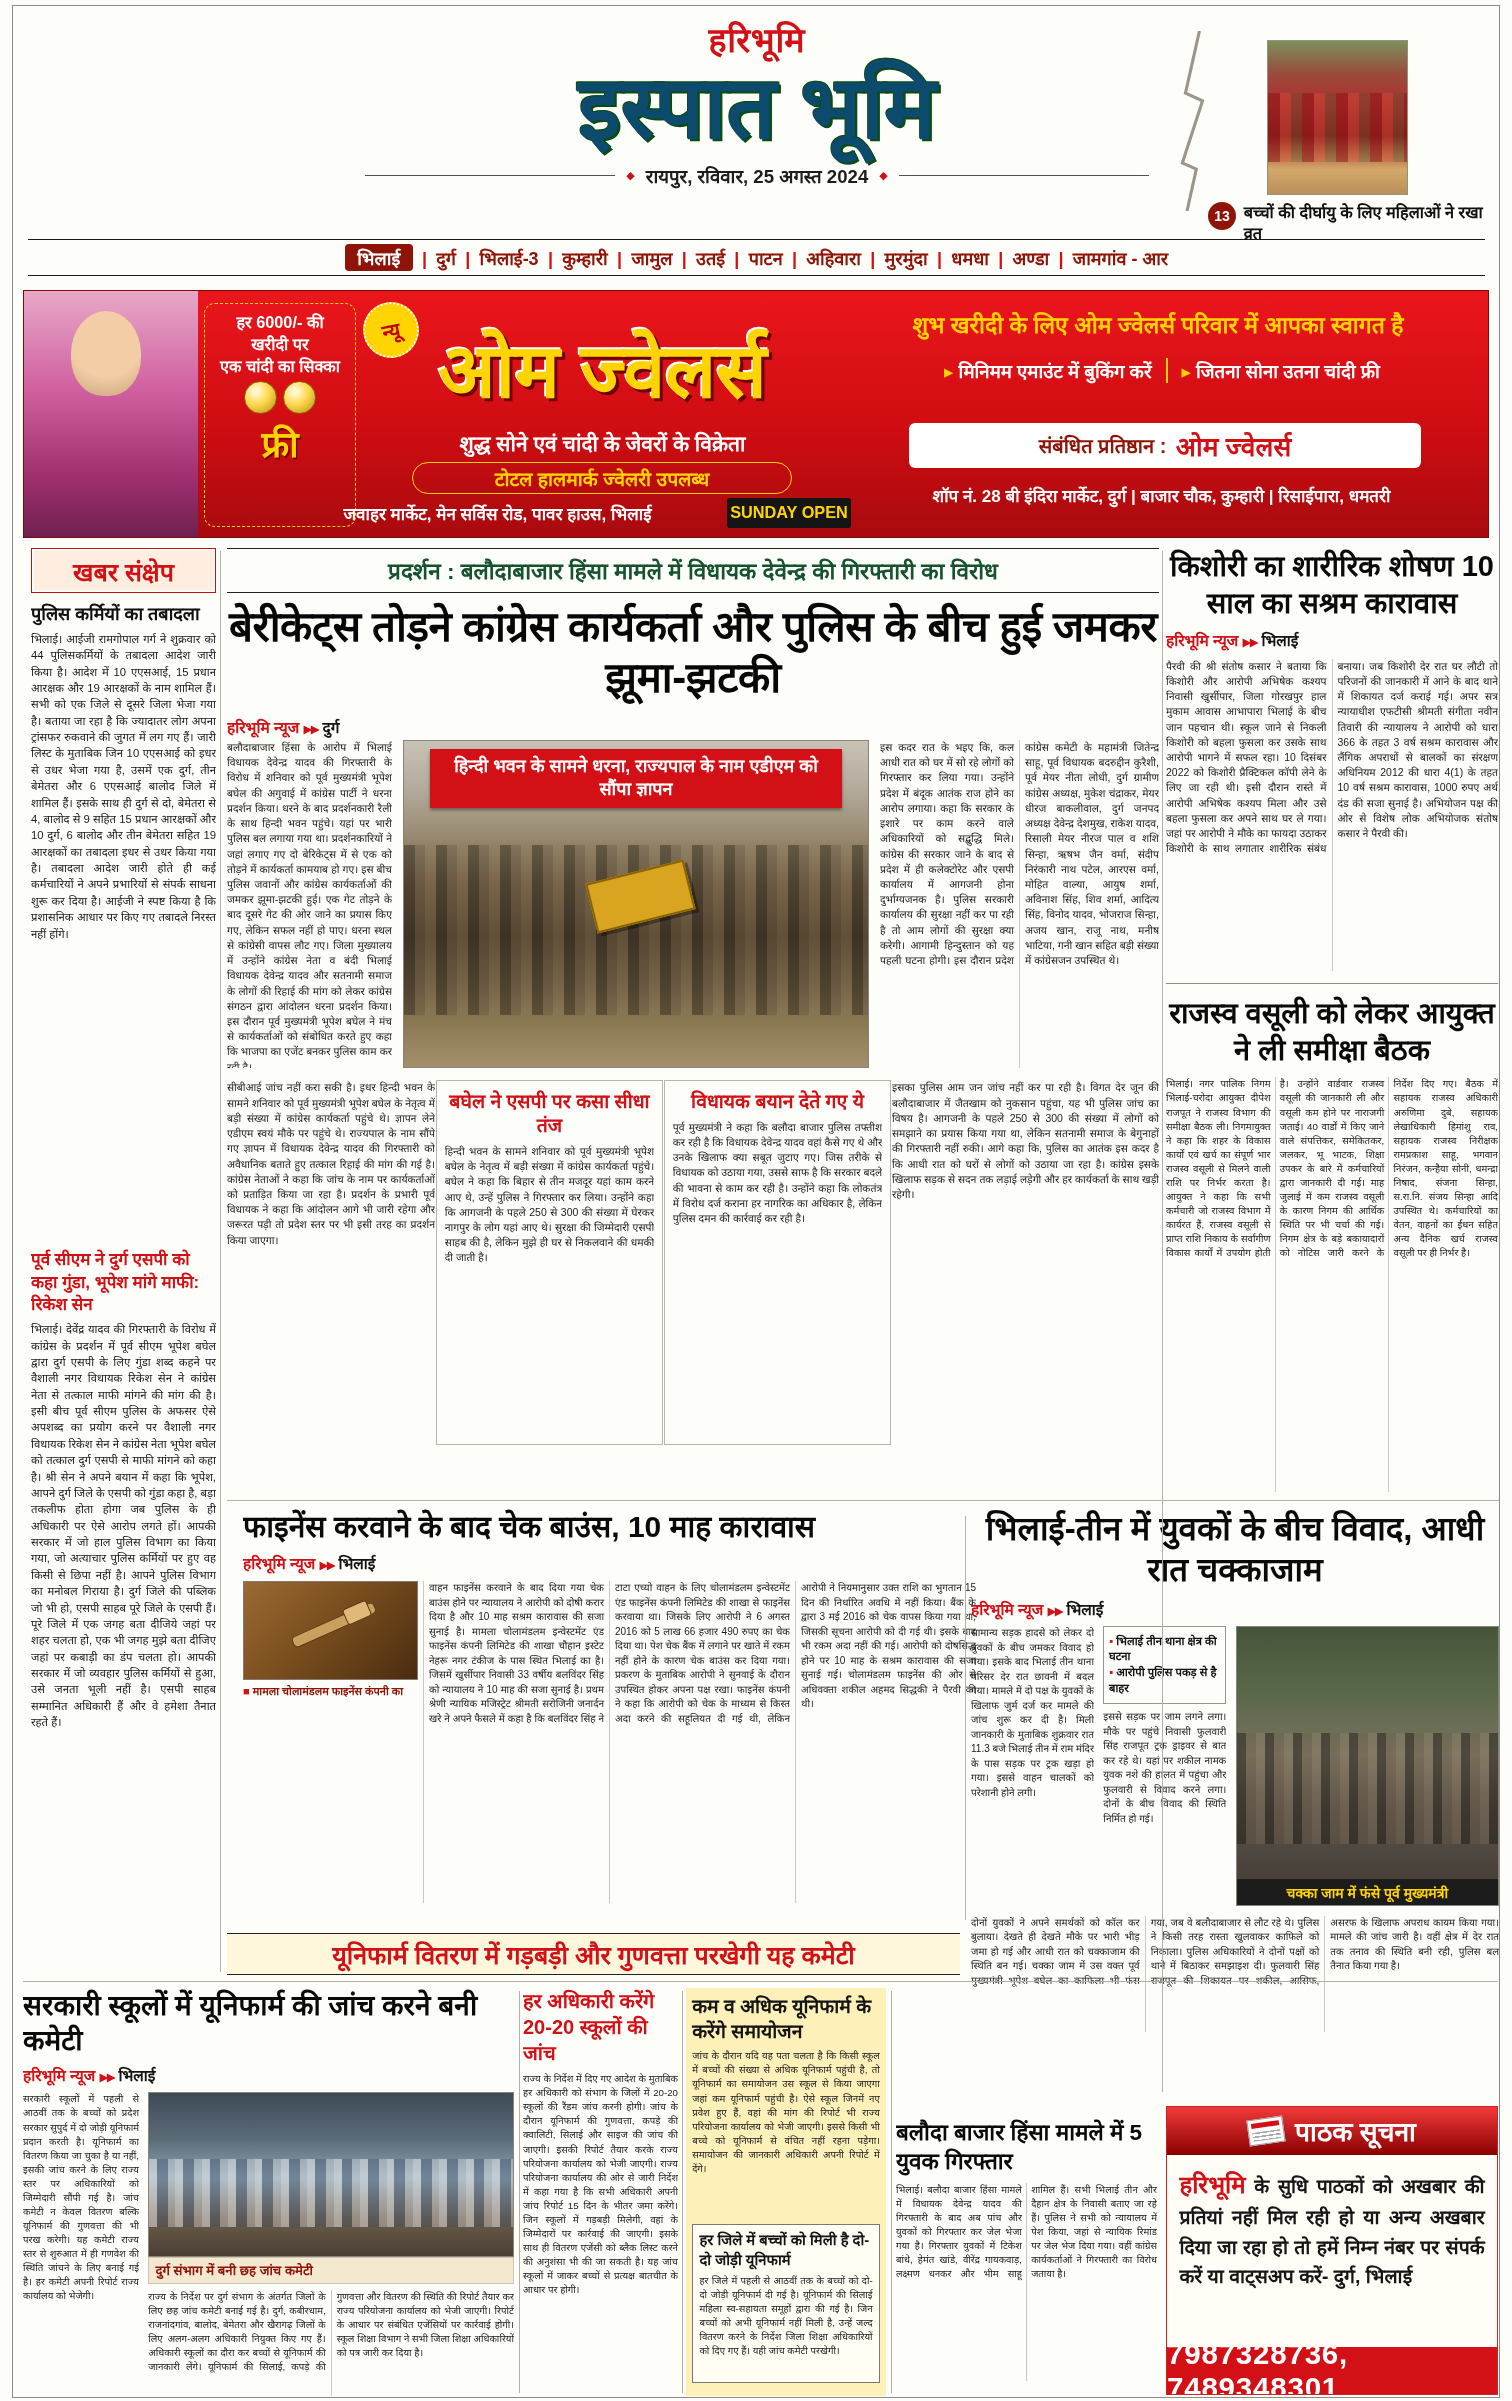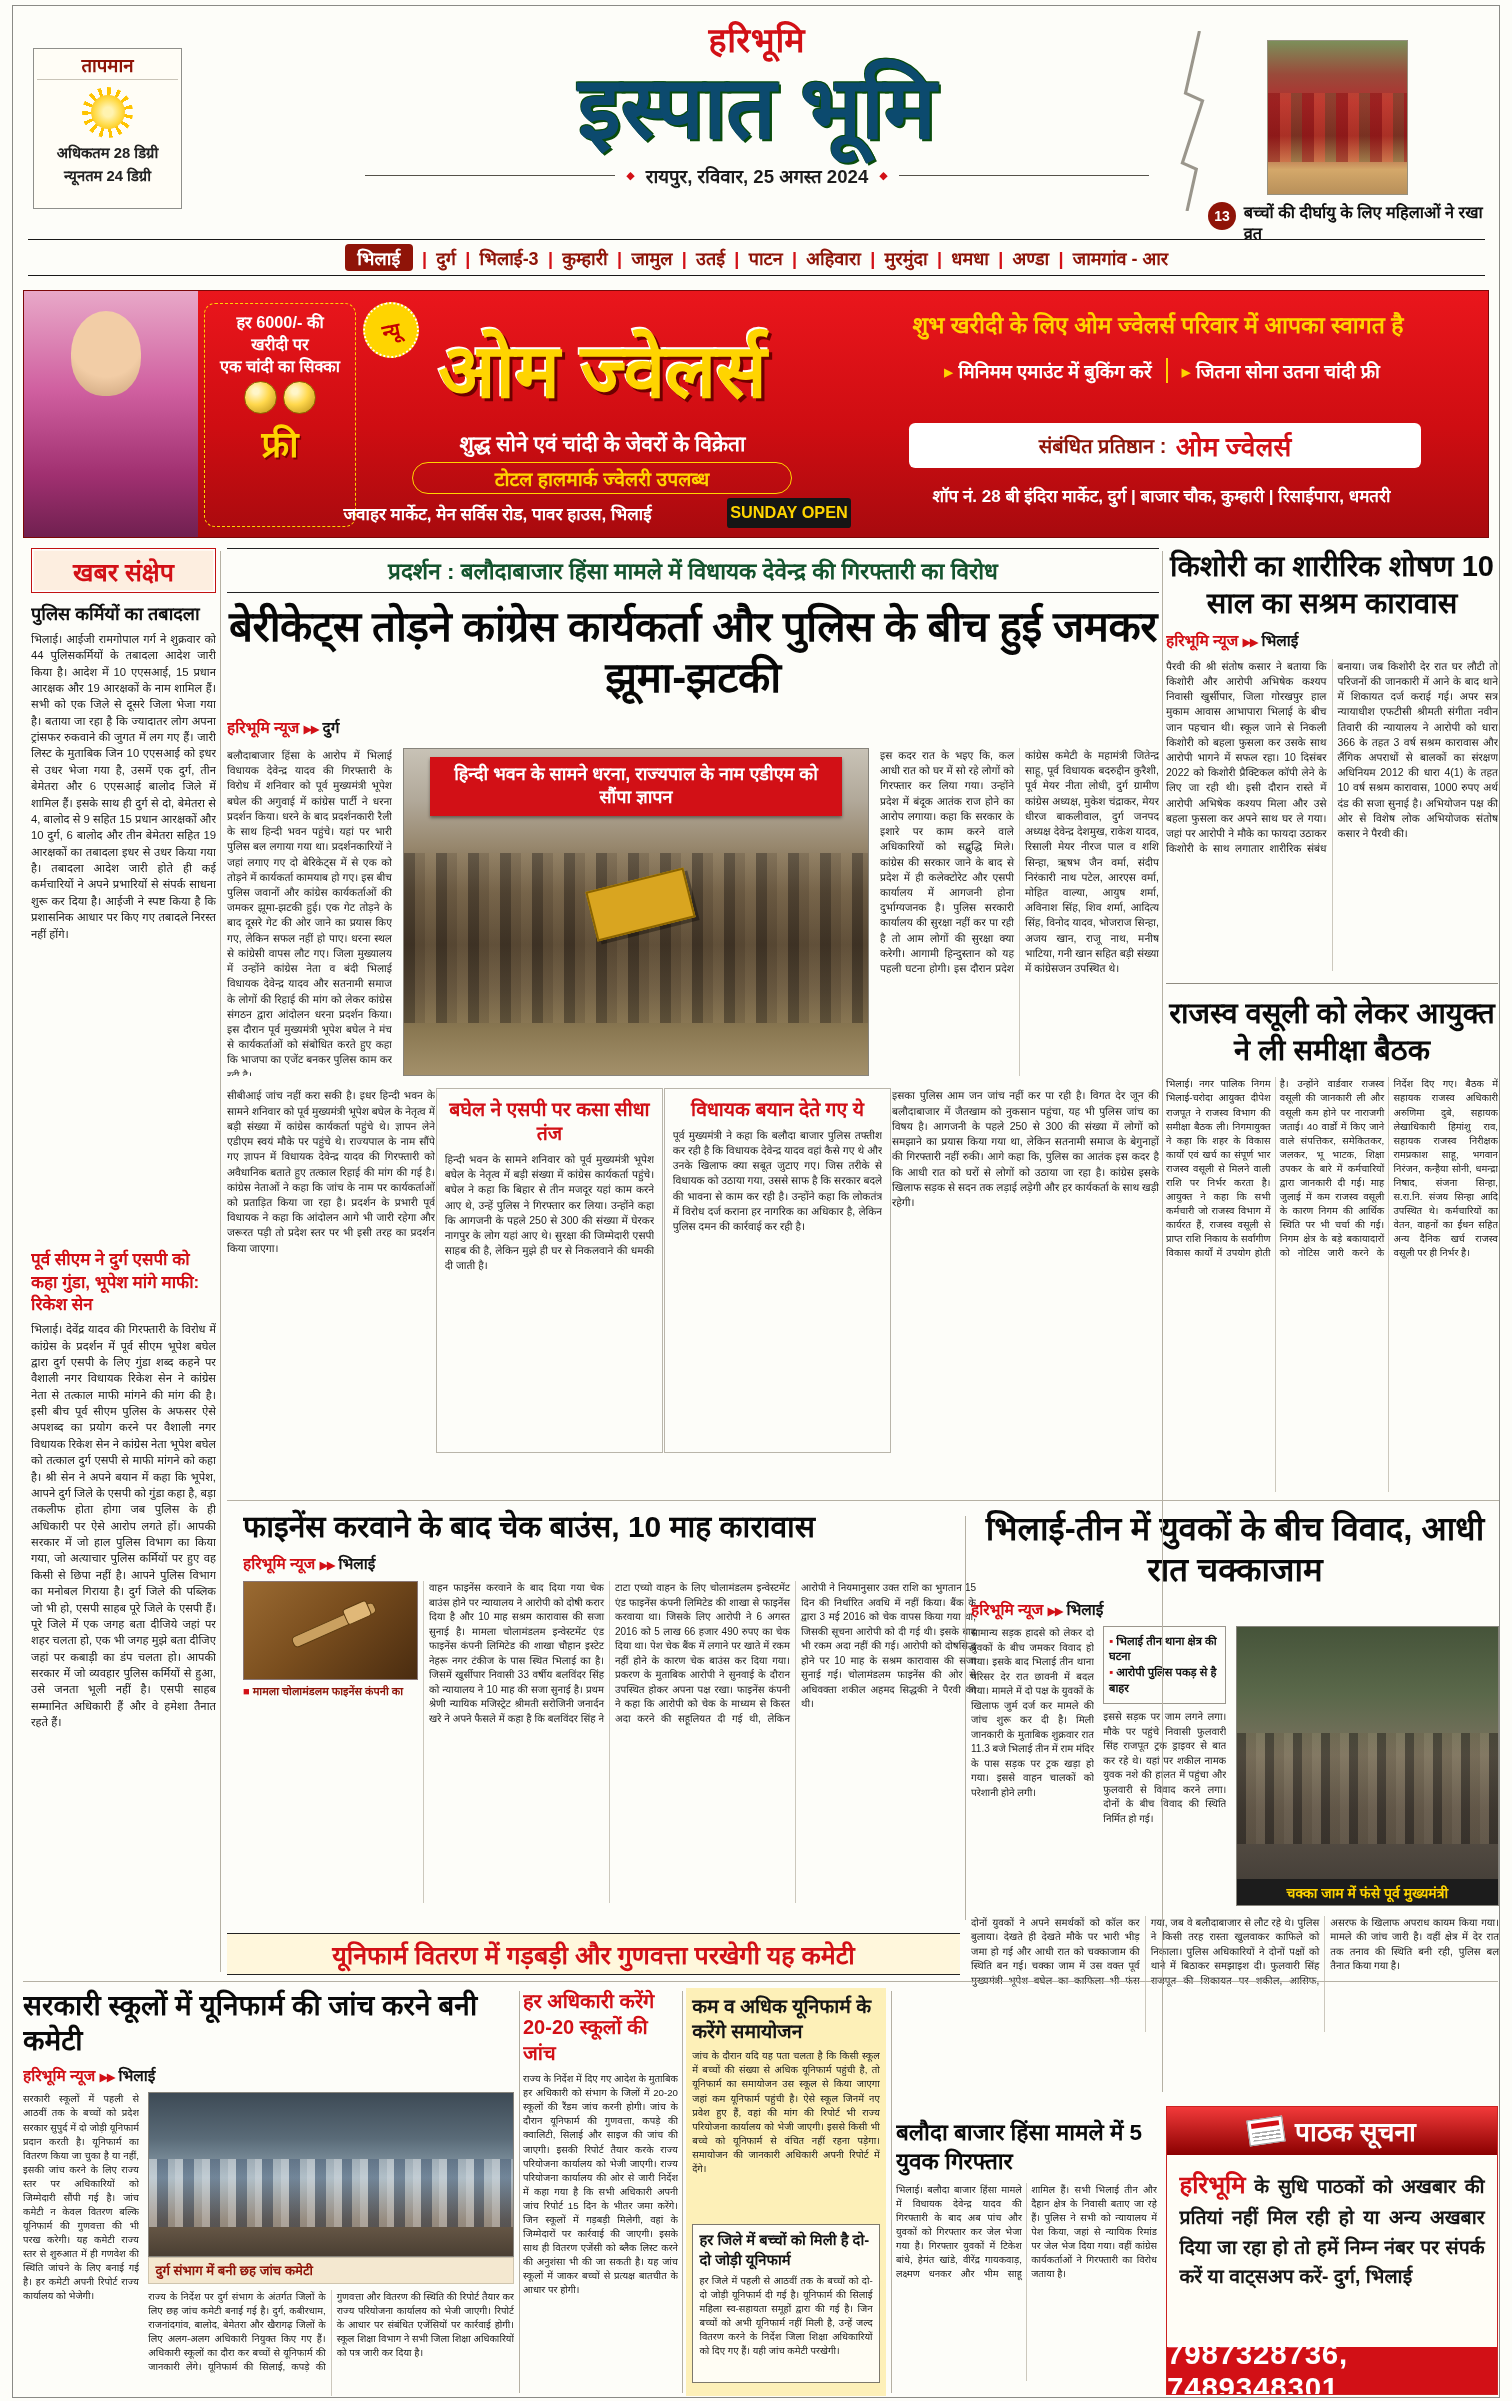--- a/index.html
+++ b/index.html
@@ -94,21 +94,21 @@
   .briefs .t1 { font-weight:bold; font-size:18px; color:#101010; margin:9.3px 0 4.7px; line-height:1.3; }
   .briefs .t2 { font-weight:bold; font-size:17px; color:#d21016; margin:12.4px 0 4.7px; line-height:1.32; }
   .briefs .body-txt { font-size:11.3px; }
 
   
   .lead { left:227px; top:548px; width:932px; height:944px; overflow:hidden; }
   .kicker { border-top:1.6px solid #232323; border-bottom:1.6px solid #232323; color:#14532d; font-weight:bold;
       font-size:22.5px; text-align:center; padding:6.2px 0; }
   .lead-hl { margin-top:7.8px; font-size:42px; font-weight:bold; color:#070707; text-align:center; line-height:1.22; letter-spacing:-0.4px; }
   .lead-byline { margin-top:12.4px; }
-  .lead-row { margin-top:10px; display:flex; gap:11px; height:328px; }
+  .lead-row { margin-top:2px; display:flex; gap:11px; height:328px; }
   .lead-colL { width:165px; }
   .lead-photo { width:466px; height:100%; position:relative; border:0.8px solid #87847c;
       background:linear-gradient(180deg,#c8c2b6 0%,#b1a899 16%,#97876d 30%,#6e5c44 44%,#52422f 60%,#6b5a41 74%,#8a7852 86%,#a3906a 100%); }
   .lead-photo .crowd { position:absolute; left:0; top:32%; width:100%; height:52%;
       background:repeating-linear-gradient(90deg, rgba(30,25,20,.4) 0 11px, rgba(95,80,58,.3) 11px 21px, rgba(150,130,95,.22) 21px 32px); }
   .lead-photo .barricade { position:absolute; left:40%; top:40%; width:101px; height:51px; background:#d9a520;
       border:2.3px solid #8a6400; transform:rotate(-14deg); box-shadow:3.1px 3.9px 0 rgba(0,0,0,.35); }
   .lead-cap { position:absolute; left:26.4px; right:26.4px; top:7.8px; background:#d21016; color:#fff; font-weight:bold;
       font-size:18px; line-height:1.3; text-align:center; padding:6.2px 7.8px; box-shadow:0 1.6px 3.1px rgba(0,0,0,.4); }
   .lead-colR { flex:1; column-count:2; column-gap:11px; column-rule:0.8px solid #ccc8bd; }
@@ -203,26 +203,20 @@
   
   .vline { width:0.8px; background:#b5b0a3; }
   .hline { height:0.8px; background:#b5b0a3; }
 </style>
 </head>
 <body>
 
 <div id="page">
   <div class="abs frame"></div>
 
-  <div class="abs weather">
-    <div class="w-title">तापमान</div>
-    <div class="sun"></div>
-    <div class="w-line">अधिकतम 28 डिग्री</div>
-    <div class="w-line">न्यूनतम 24 डिग्री</div>
-  </div>
 
   <div class="abs masthead">
     <div class="mh-brand">हरिभूमि</div>
     <div class="mh-edition">इस्पात भूमि</div>
     <div class="dateline">
       <span class="rule"></span>
       <span class="dmd">◆</span>
       <span class="dl-text">रायपुर, रविवार,  25 अगस्त 2024</span>
       <span class="dmd">◆</span>
       <span class="rule"></span>

